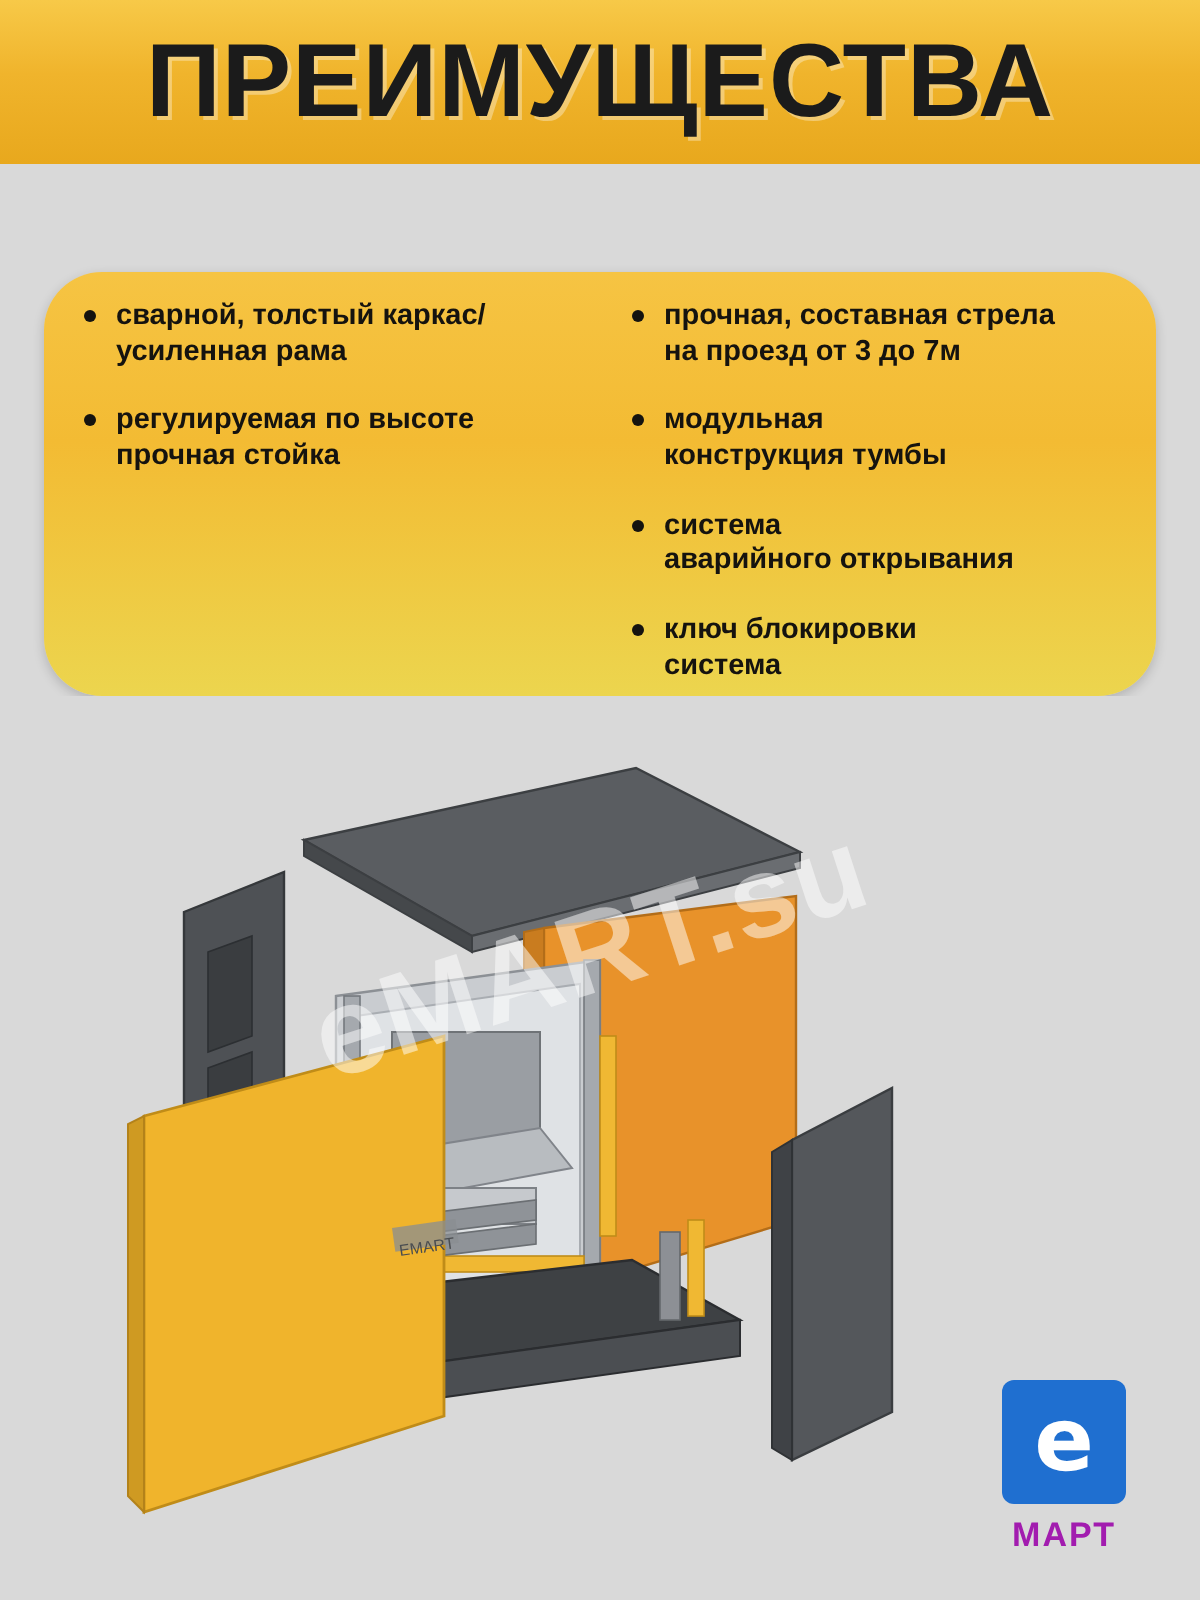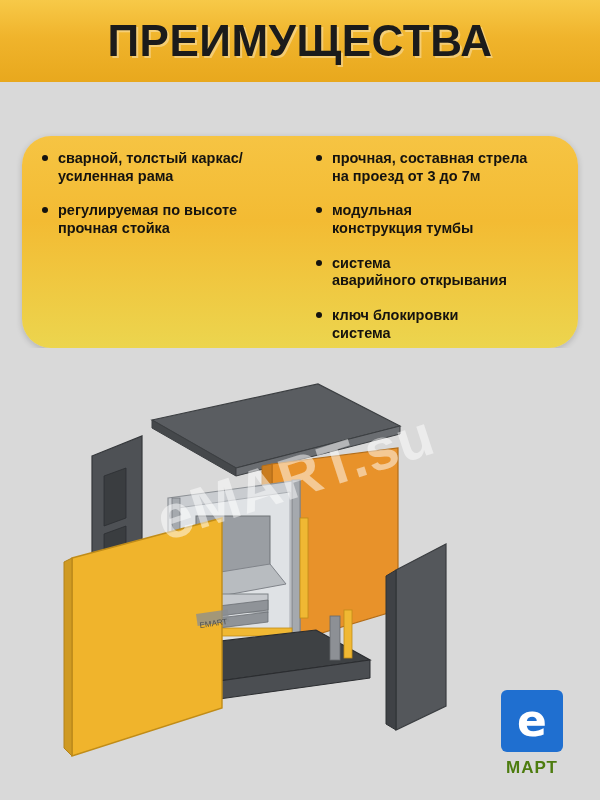--- a/index.html
+++ b/index.html
@@ -32,21 +32,21 @@
   }
   .header-title {
     position: absolute;
     left: 0;
     top: 0;
     width: 600px;
     height: 82px;
     display: flex;
     align-items: center;
     justify-content: center;
-    font-size: 44px;
+    font-size: 52px;
     font-weight: bold;
     letter-spacing: 0.5px;
     color: #1b1b1b;
     text-shadow: 2px 2px 0 rgba(255,255,255,0.35);
     white-space: nowrap;
   }
 
   
   .benefits-card {
     position: absolute;
@@ -150,21 +150,21 @@
     font-size: 44px;
     font-weight: bold;
     line-height: 1;
     font-family: "DejaVu Sans", sans-serif;
   }
   .logo-word {
     margin-top: 6px;
     font-size: 17px;
     font-weight: bold;
     letter-spacing: 1px;
-    color: #4d7c0f;
+    color: #a21caf;
   }
 </style>
 </head>
 <body>
 
 <div class="poster">
 
   <div class="header">
     <div class="header-title">ПРЕИМУЩЕСТВА</div>
   </div>

